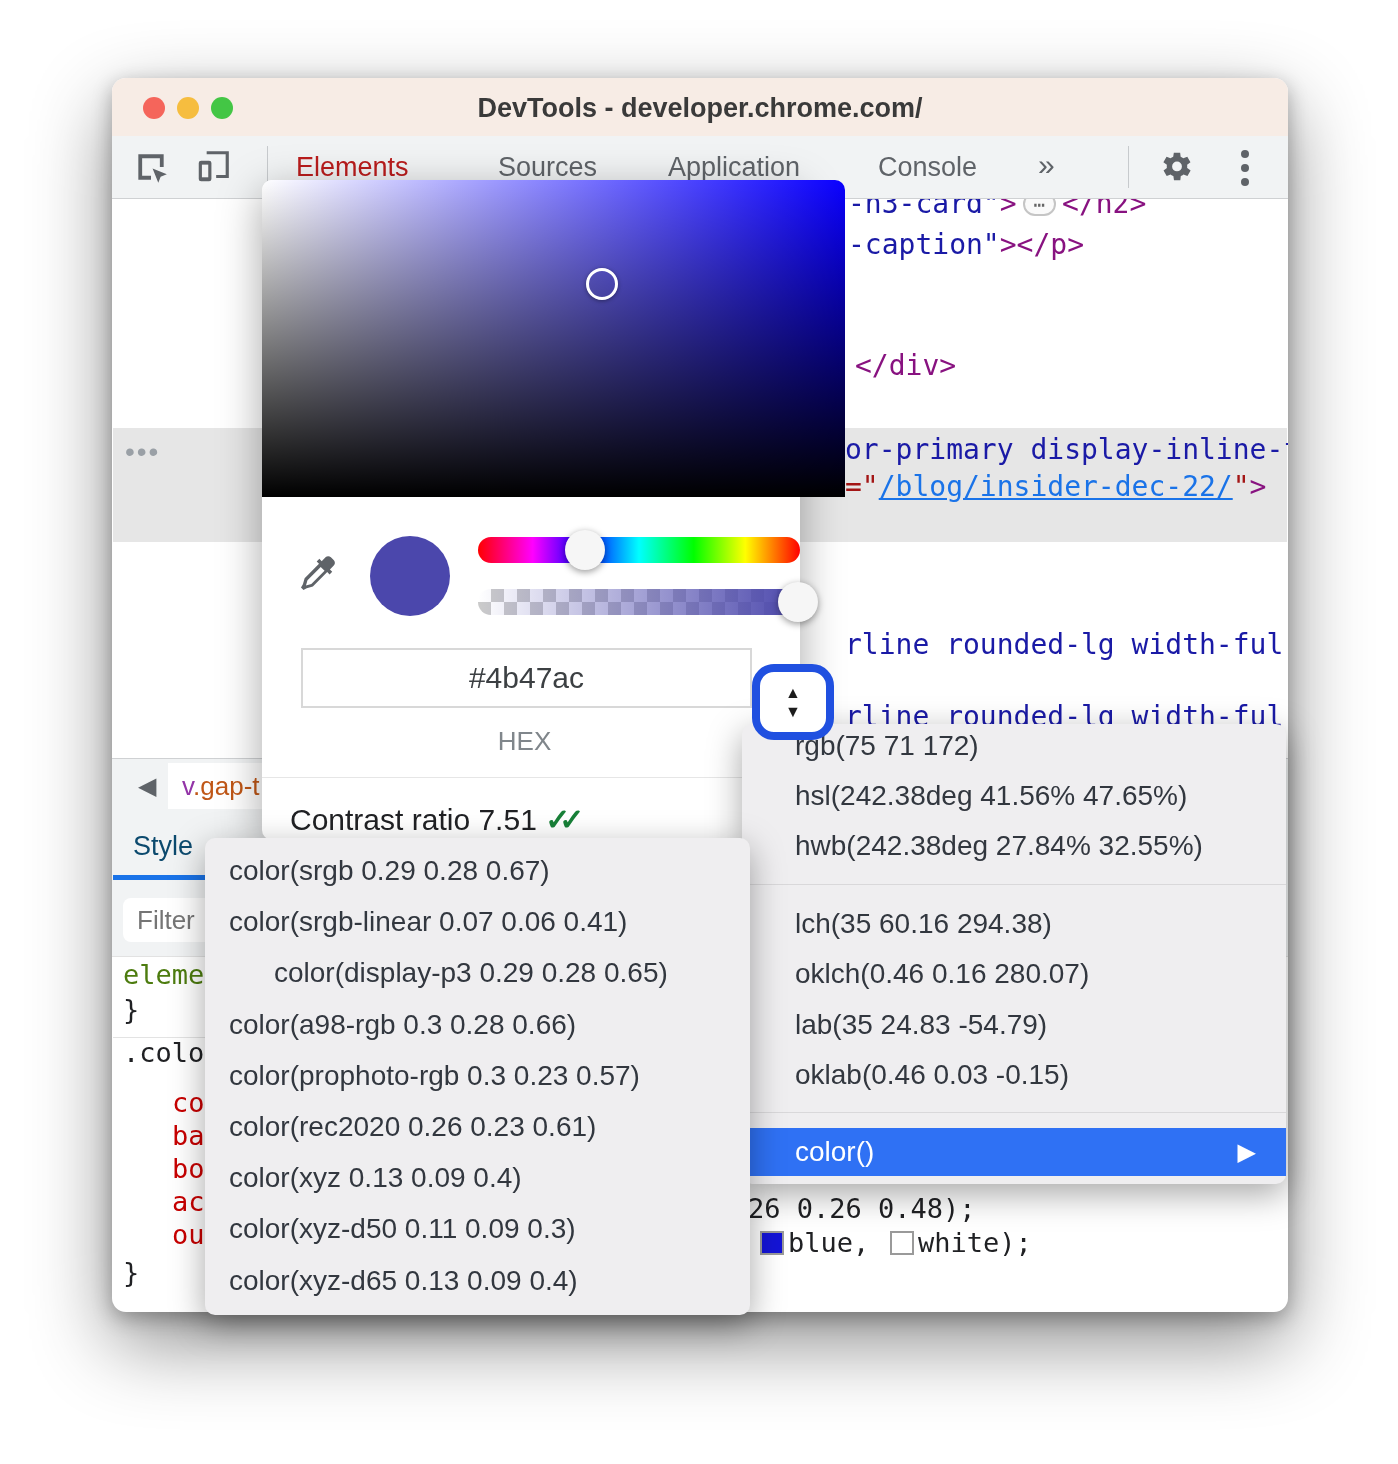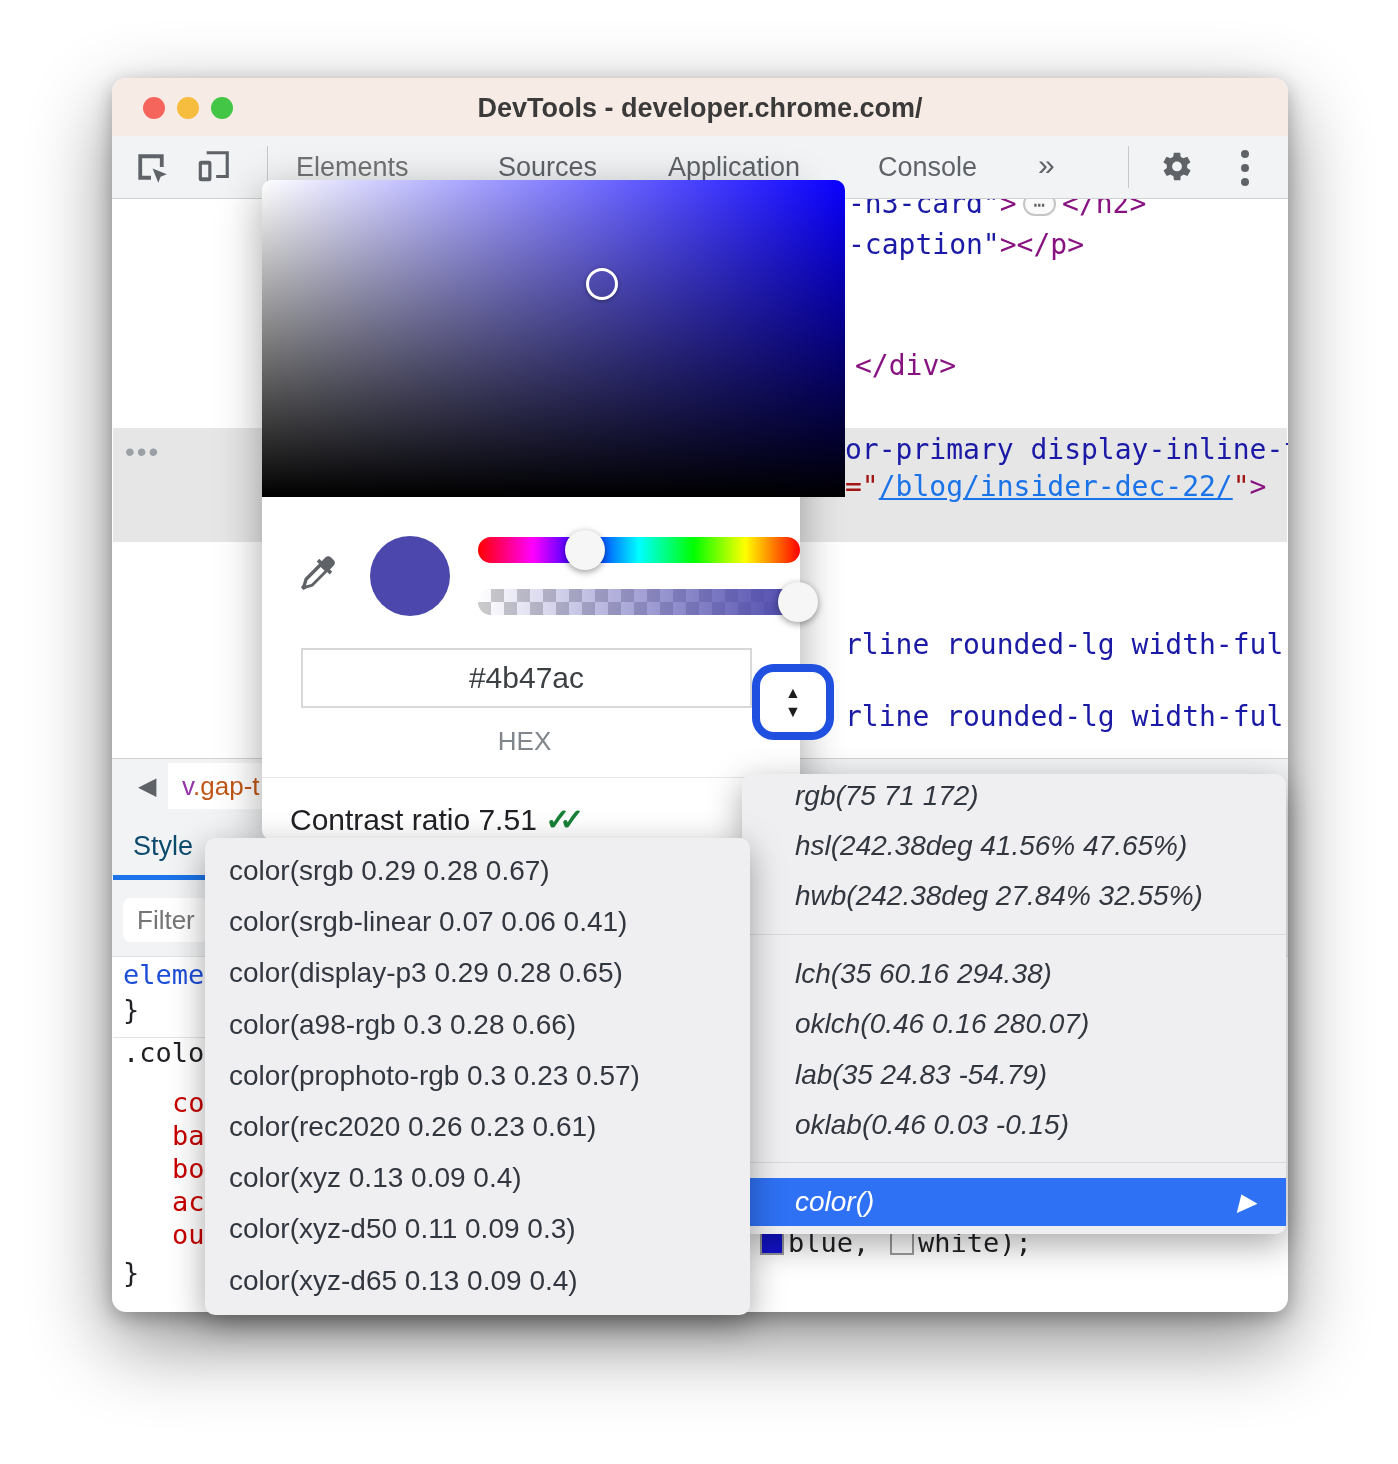--- a/index.html
+++ b/index.html
@@ -11,21 +11,21 @@
   .win-clip{position:absolute;inset:0;border-radius:14px;overflow:hidden;}
   
   .titlebar{position:absolute;left:0;top:0;right:0;height:58px;background:#f7ece5;border-bottom:1px solid #e0d5cd;}
   .light{position:absolute;top:19px;width:22px;height:22px;border-radius:50%;}
   .win-title{position:absolute;left:0;right:0;top:0;height:70px;line-height:60px;text-align:center;
              font-size:27px;font-weight:bold;color:#3a3a3a;}
   
   .toolbar{position:absolute;left:0;top:58px;right:0;height:62px;background:#f1f3f4;border-bottom:1px solid #cfd1d3;z-index:10;}
   .tbar-divider{position:absolute;top:10px;width:1px;height:42px;background:#c7cacd;}
   .tab{position:absolute;top:0;height:62px;line-height:62px;font-size:27px;color:#5f6368;}
-  .tab.sel{color:#737373;}
+  .tab.sel{color:#b91c1c;}
   .more-tabs{position:absolute;top:0;height:62px;line-height:58px;font-size:30px;color:#5f6368;}
   .tbar-icon{position:absolute;top:12px;width:38px;height:38px;}
   .kebab{position:absolute;width:8px;height:8px;border-radius:50%;background:#5f6368;}
   
   .code{font-family:"DejaVu Sans Mono",monospace;font-size:28px;line-height:32px;white-space:pre;z-index:5;}
   .c-val{color:#1a1aa6;}
   .c-tag{color:#881280;}
   .c-q{color:#a31515;}
   .c-link{color:#1a73e8;text-decoration:underline;}
   .sel-row{position:absolute;left:1px;top:350px;width:1174px;height:114px;background:#e6e6e6;z-index:2;}
@@ -40,21 +40,21 @@
   .crumb-tag{color:#9334a7;}
   .crumb-class{color:#c05717;}
   
   .styles-tabbar{position:absolute;left:0;top:734px;right:0;height:68px;background:#f1f3f4;border-bottom:1px solid #cfd1d3;z-index:6;}
   .styles-tab{position:absolute;left:21px;top:0;height:68px;line-height:68px;font-size:27px;color:#0c4a6e;}
   .tab-underline{position:absolute;left:1px;top:63px;width:128px;height:5px;background:#1a73e8;}
   .filterbar{position:absolute;left:0;top:802px;right:0;height:76px;background:#f1f3f4;border-bottom:1px solid #e2e2e2;z-index:6;}
   .filter-input{position:absolute;left:11px;top:18px;width:150px;height:44px;background:#ffffff;border:none;border-radius:8px;
                 font-size:26px;color:#5f6368;padding:0 0 0 14px;font-family:"Liberation Sans",sans-serif;outline:none;}
   .mono27{font-family:"DejaVu Sans Mono",monospace;font-size:27px;line-height:30px;white-space:pre;z-index:5;}
-  .gray-t{color:#1d4ed8;}  .dark-t{color:#202124;}  .red-t{color:#c80000;}
+  .gray-t{color:#4d7c0f;}  .dark-t{color:#202124;}  .red-t{color:#c80000;}
   .rule-div{position:absolute;left:1px;width:150px;height:1px;background:#e3e3e3;z-index:5;}
   .mini-swatch{position:absolute;width:20px;height:20px;border:2px solid #9a9a9a;z-index:5;}
   
   .picker{position:absolute;left:262px;top:180px;width:538px;height:660px;background:#ffffff;border-radius:10px;
           box-shadow:0 12px 44px rgba(0,0,0,.35);z-index:30;}
   .grad{position:absolute;left:0;top:0;width:583px;height:317px;border-radius:10px 10px 0 0;
         background:linear-gradient(to bottom,rgba(0,0,0,0) 0%,#000 100%),linear-gradient(to right,#fff 0%,#0a00ff 100%);}
   .grad-ring{position:absolute;left:324px;top:88px;width:26px;height:26px;border:3px solid #fff;border-radius:50%;
              box-shadow:0 1px 4px rgba(0,0,0,.4);}
   .swatch-big{position:absolute;left:108px;top:356px;width:80px;height:80px;border-radius:50%;}
@@ -70,21 +70,21 @@
   .contrast{position:absolute;left:28px;top:622px;font-size:30px;color:#202124;white-space:pre;}
   .checks{color:#188038;letter-spacing:-11px;padding-right:11px;font-weight:bold;}
   
   .spin-ring{position:absolute;left:752px;top:664px;width:66px;height:60px;background:#ffffff;border:8px solid #2050e0;
              border-radius:22px;z-index:60;display:flex;flex-direction:column;align-items:center;justify-content:center;gap:3px;}
   .spin-arrow{font-size:16px;line-height:16px;color:#1c1c1c;}
   
   .menu{background:#efeef0;border-radius:10px;box-shadow:0 10px 34px rgba(0,0,0,.35);position:absolute;}
   .menu-item{position:absolute;left:0;right:0;height:44px;line-height:44px;font-size:28px;color:#32373f;white-space:pre;}
   .menu-sep{position:absolute;left:0;right:0;height:1px;background:#d9d8da;}
-  .menu-right{left:742px;top:774px;width:544px;height:460px;z-index:40;font-style:italic;}
+  .menu-right{left:742px;top:724px;width:544px;height:460px;z-index:40;}
   .menu-right .menu-item{padding-left:53px;}
   .menu-sel{position:absolute;left:0;right:0;top:404px;height:48px;background:#2f71f4;color:#ffffff;
             line-height:48px;font-size:28px;padding-left:53px;}
   .submenu-arrow{position:absolute;right:30px;top:0;line-height:48px;font-size:24px;color:#ffffff;}
   .menu-left{left:205px;top:838px;width:545px;height:477px;z-index:45;}
   .menu-left .menu-item{padding-left:24px;}
 </style>
 </head>
 <body>
 
@@ -213,20 +213,20 @@
   <div class="menu-item" style="top:228px;">oklch(0.46 0.16 280.07)</div>
   <div class="menu-item" style="top:279px;">lab(35 24.83 -54.79)</div>
   <div class="menu-item" style="top:329px;">oklab(0.46 0.03 -0.15)</div>
   <div class="menu-sep" style="top:388px;"></div>
   <div class="menu-sel"><span>color()</span><span class="submenu-arrow">▶</span></div>
 </div>
 
 <div class="menu menu-left">
   <div class="menu-item" style="top:11px;">color(srgb 0.29 0.28 0.67)</div>
   <div class="menu-item" style="top:62px;">color(srgb-linear 0.07 0.06 0.41)</div>
-  <div class="menu-item" style="top:113px;">color(display-p3 0.29 0.28 0.65)</div>
+  <div class="menu-item" style="top:113px;margin-left:45px;">color(display-p3 0.29 0.28 0.65)</div>
   <div class="menu-item" style="top:165px;">color(a98-rgb 0.3 0.28 0.66)</div>
   <div class="menu-item" style="top:216px;">color(prophoto-rgb 0.3 0.23 0.57)</div>
   <div class="menu-item" style="top:267px;">color(rec2020 0.26 0.23 0.61)</div>
   <div class="menu-item" style="top:318px;">color(xyz 0.13 0.09 0.4)</div>
   <div class="menu-item" style="top:369px;">color(xyz-d50 0.11 0.09 0.3)</div>
   <div class="menu-item" style="top:421px;">color(xyz-d65 0.13 0.09 0.4)</div>
 </div>
 
 </body></html>

